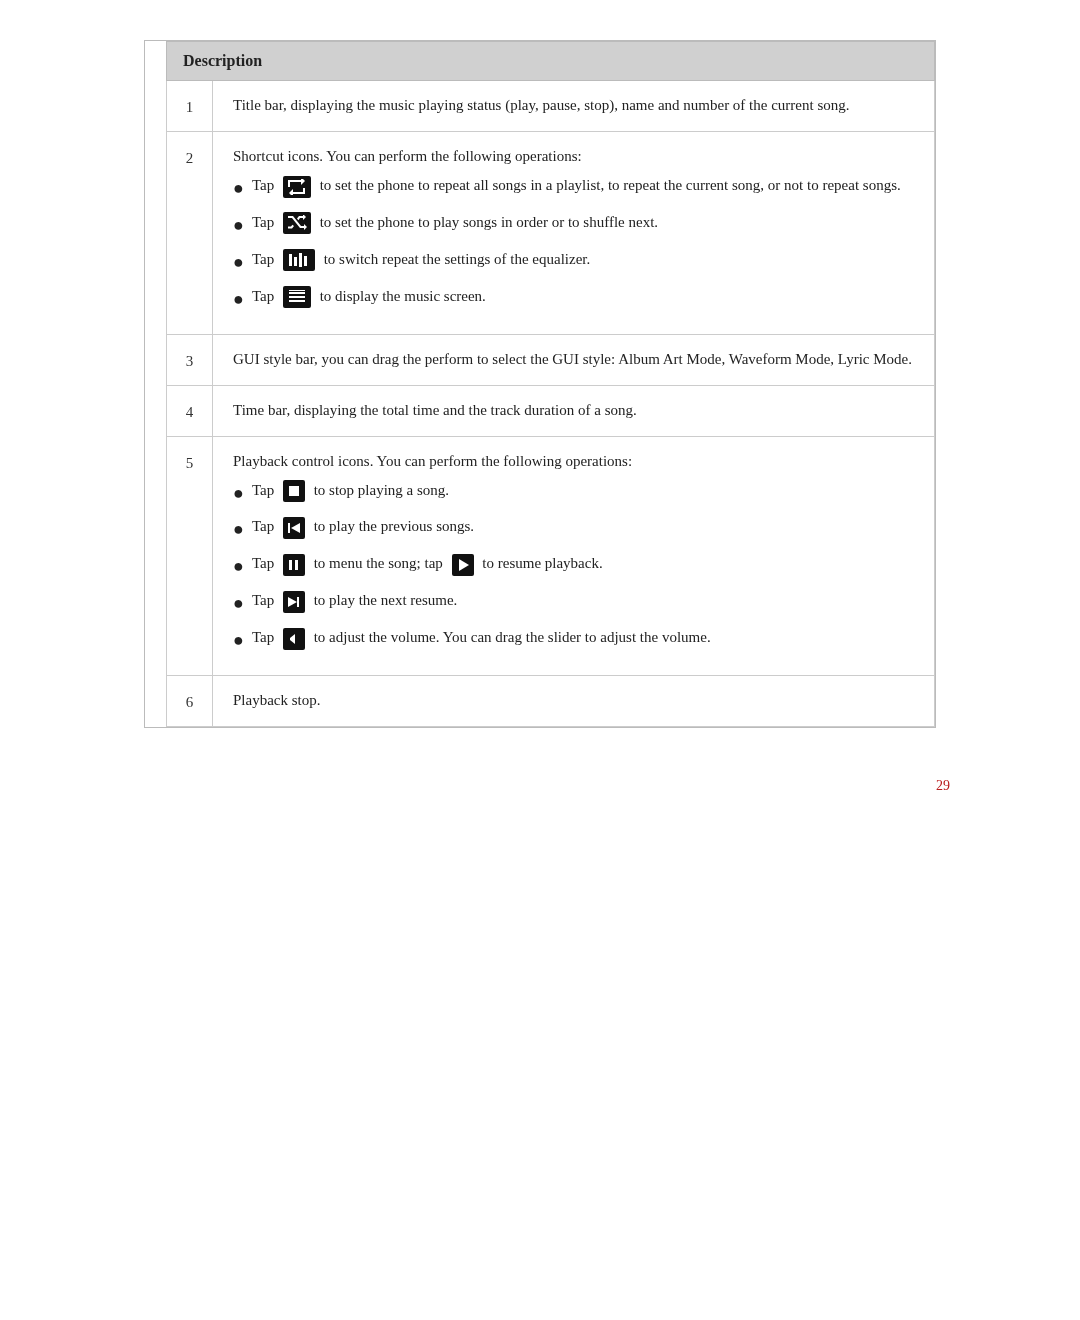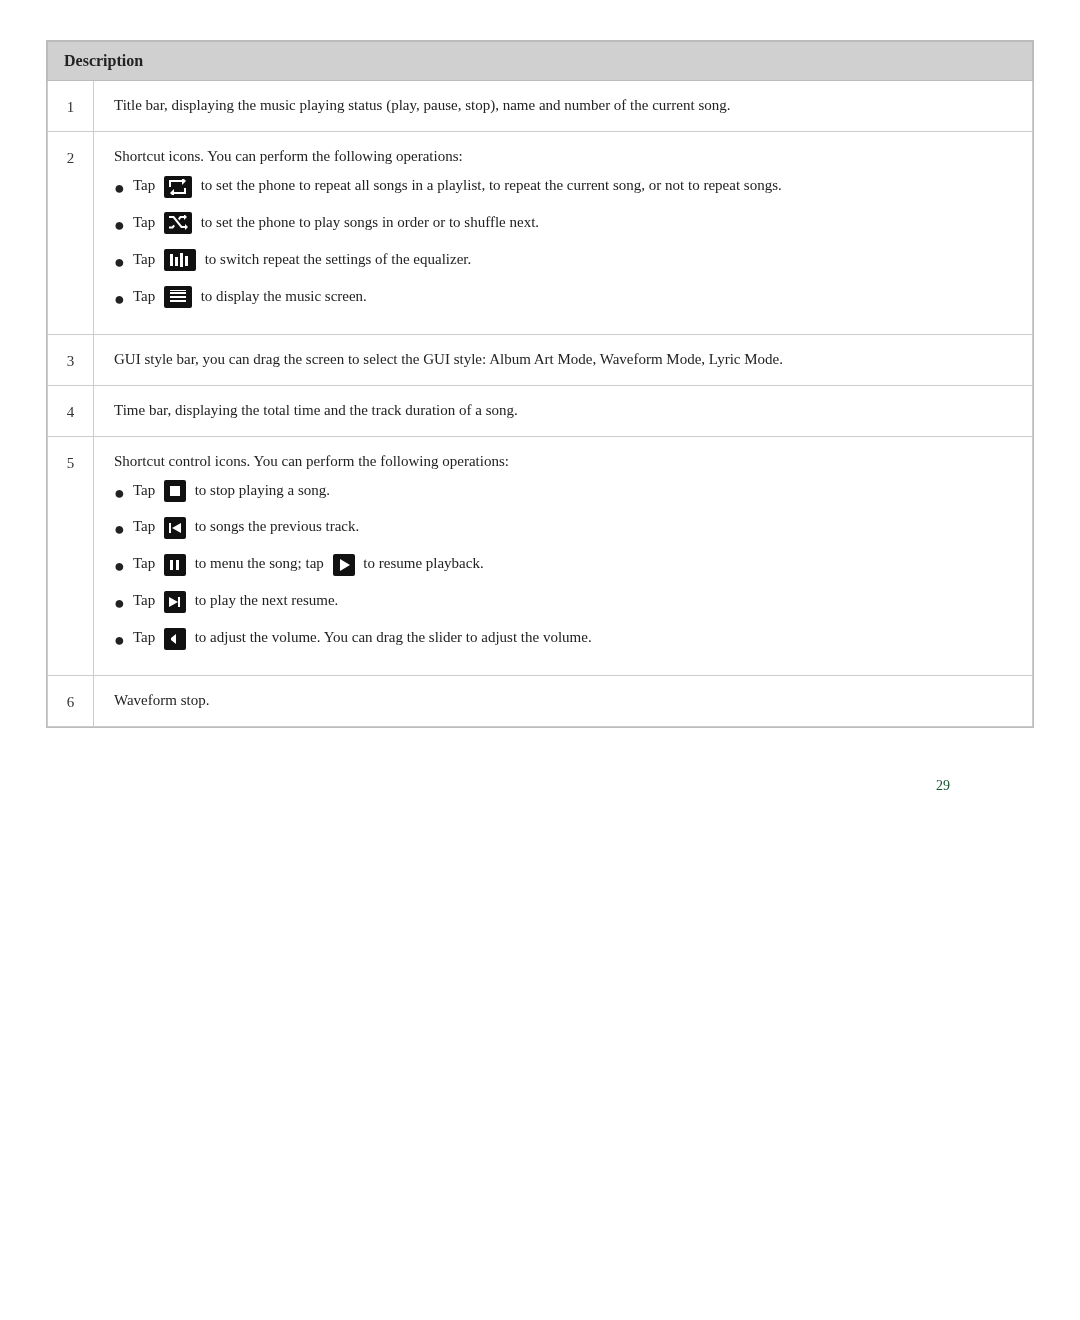--- a/index.html
+++ b/index.html
@@ -8,23 +8,24 @@
       font-family: Georgia, 'Times New Roman', serif;
       font-size: 15px;
       color: #222;
       width: 1080px;
       min-height: 1320px;
       display: flex;
       flex-direction: column;
       align-items: center;
     }
     .page-container {
-      width: 988px;
+      width: 792px;
       margin: 40px auto;
       border: 1px solid #bbb;
+      padding-left: 21px;
     }
     table {
       width: 100%;
       border-collapse: collapse;
     }
     thead tr th {
       background: #d0d0d0;
       font-weight: bold;
       font-size: 16px;
       padding: 10px 16px;
@@ -105,21 +106,21 @@
     }
     .icon-vol {
       width: 22px; height: 22px;
     }
     .bold { font-weight: normal; }
     .page-number {
       width: 860px;
       text-align: right;
       padding: 10px 20px;
       font-size: 14px;
-      color: #14532d;
+      color: #b91c1c;
     }
   </style>
 </head>
 <body>
 
 <div class="page-container">
   <table>
     <thead>
       <tr>
         <th colspan="2">Description</th>
@@ -174,50 +175,50 @@
                       <rect x="2" y="1" width="16" height="1" fill="white"></rect>
                     </svg>
                   </span><span> to display the music screen.</span></span>
               </li>
             </ul>
           </td>
         </tr>
         <tr>
           <td class="num-col">3</td>
           <td class="desc-col">
-            <p><span>GUI style bar, you can drag the screen to select the GUI style: </span><span class="bold">Album Art Mode, Waveform Mode, Lyric Mode</span><span>.</span></p>
+            <p><span>GUI style bar, you can drag the perform to select the GUI style: </span><span class="bold">Album Art Mode, Waveform Mode, Lyric Mode</span><span>.</span></p>
           </td>
         </tr>
         <tr>
           <td class="num-col">4</td>
           <td class="desc-col">
             <p>Time bar, displaying the total time and the track duration of a song.</p>
           </td>
         </tr>
         <tr>
           <td class="num-col">5</td>
           <td class="desc-col">
-            <p>Shortcut control icons. You can perform the following operations:</p>
+            <p>Playback control icons. You can perform the following operations:</p>
             <ul class="bullet-list">
               <li>
                 <span class="bullet-dot">●</span>
                 <span><span>Tap </span><span class="icon-box icon-stop">
                     <svg width="14" height="14" viewBox="0 0 14 14">
                       <rect x="2" y="2" width="10" height="10" fill="white"></rect>
                     </svg>
                   </span><span> to stop playing a song.</span></span>
               </li>
               <li>
                 <span class="bullet-dot">●</span>
                 <span><span>Tap </span><span class="icon-box icon-prev">
                     <svg width="16" height="14" viewBox="0 0 16 14">
                       <rect x="2" y="2" width="2" height="10" fill="white"></rect>
                       <polygon points="14,2 14,12 5,7" fill="white"></polygon>
                     </svg>
-                  </span><span> to songs the previous track.</span></span>
+                  </span><span> to play the previous songs.</span></span>
               </li>
               <li>
                 <span class="bullet-dot">●</span>
                 <span><span>Tap </span><span class="icon-box icon-pause">
                     <svg width="14" height="14" viewBox="0 0 14 14">
                       <rect x="2" y="2" width="3" height="10" fill="white"></rect>
                       <rect x="8" y="2" width="3" height="10" fill="white"></rect>
                     </svg>
                   </span><span> to menu the song; tap </span><span class="icon-box icon-play">
                     <svg width="14" height="14" viewBox="0 0 14 14">
@@ -241,19 +242,19 @@
                       <polygon points="8,2 8,12 3,8 3,6" fill="white"></polygon>
                     </svg>
                   </span><span> to adjust the volume. You can drag the slider to adjust the volume.</span></span>
               </li>
             </ul>
           </td>
         </tr>
         <tr>
           <td class="num-col">6</td>
           <td class="desc-col">
-            <p><span class="bold">Waveform</span><span> stop.</span></p>
+            <p><span class="bold">Playback</span><span> stop.</span></p>
           </td>
         </tr>
       </tbody>
   </table>
 </div>
 <div class="page-number">29</div>
 
 </body></html>

